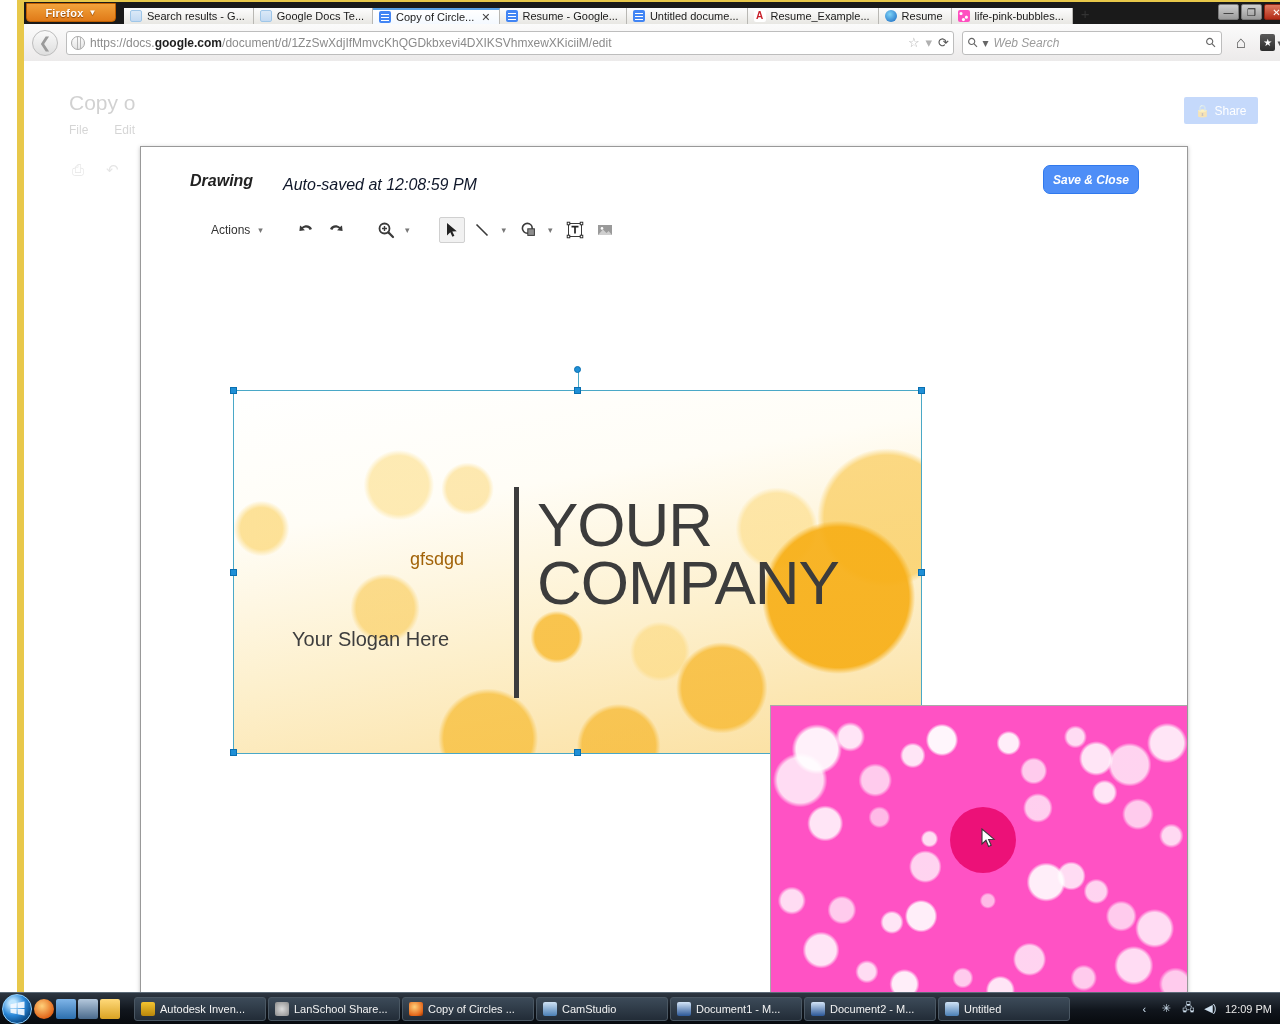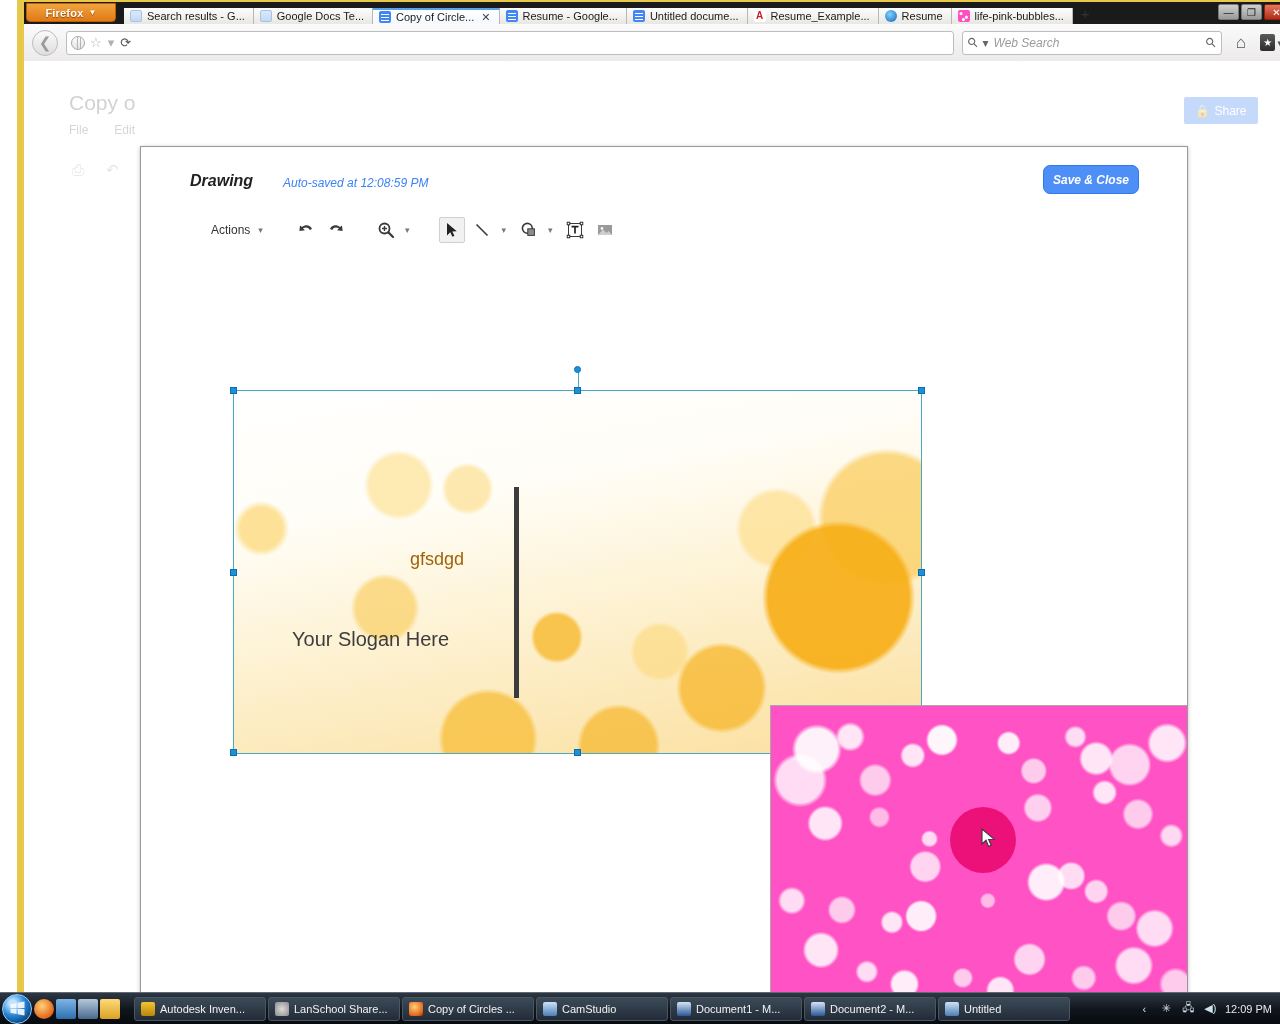--- a/index.html
+++ b/index.html
@@ -146,21 +146,21 @@
       linear-gradient(#fff,#fdf0cf);
   }
 
   
   #modal{
     position:absolute; left:116px; top:85px; width:1048px; height:888px;
     background:#fff; border:1px solid #999; box-shadow:0 1px 4px rgba(0,0,0,.25);
   }
   #modal-header{ position:relative; height:62px;font-style:italic; }
   #modal-title{ position:absolute; left:49px; top:25px; font-size:16px; color:#222; font-weight:bold;}
-  #autosave{ position:absolute; left:142px; top:29px; font-size:12px; color:#3b82f6; }
+  #autosave{ position:absolute; left:142px; top:29px; font-size:16px; color:#0f172a; }
   #savenclose{
     position:absolute; right:48px; top:18px; width:96px; height:29px;
     background:#4e8ef7; border:1px solid #3079ed; border-radius:7px;
     color:#fff; font-size:12px; font-weight:bold;
     display:flex; align-items:center; justify-content:center;
   }
   #toolbar{
     position:absolute; left:0; top:62px; width:100%; height:42px;
     display:flex; align-items:center; padding-left:70px; gap:4px;
   }
@@ -370,20 +370,21 @@
       <div class="wc">—</div>
       <div class="wc">❐</div>
       <div class="wc close">✕</div>
     </div>
   </div>
 
   <div id="navbar">
     <div id="backbtn">❮</div>
     <div id="urlbar">
       <span class="globe"></span>
+      <span id="urltext"><span>https://docs.</span><b>google.com</b><span>/document/d/1ZzSwXdjIfMmvcKhQGDkbxevi4DXIKSVhmxewXKiciiM/edit</span></span>
       <span class="url-right">
         <span>☆</span>
         <span>▾</span>
         <span style="color:#555">⟳</span>
       </span>
     </div>
     <div id="searchbar">
       <span class="magn">⚲</span>
       <span style="font-style:normal;color:#666">▾</span>
       <span style="flex:1">Web Search</span>
@@ -495,20 +496,24 @@
         </div>
       </div>
 
       <div id="canvas">
 
         <div id="card-wrap">
           <div id="card"></div>
           <div id="card-gfsdgd">gfsdgd</div>
           <div id="card-slogan">Your Slogan Here</div>
           <div id="card-divider"></div>
+          <div id="card-company">
+            <span>YOUR</span>
+            <span>COMPANY</span>
+          </div>
 
           <div class="selbox"></div>
           <div class="rot-line"></div>
           <div class="rot-handle"></div>
           <div class="handle" style="left:-4px;  top:-4px;"></div>
           <div class="handle" style="left:340px; top:-4px;"></div>
           <div class="handle" style="left:684px; top:-4px;"></div>
           <div class="handle" style="left:-4px;  top:178px;"></div>
           <div class="handle" style="left:684px; top:178px;"></div>
           <div class="handle" style="left:-4px;  top:358px;"></div>

